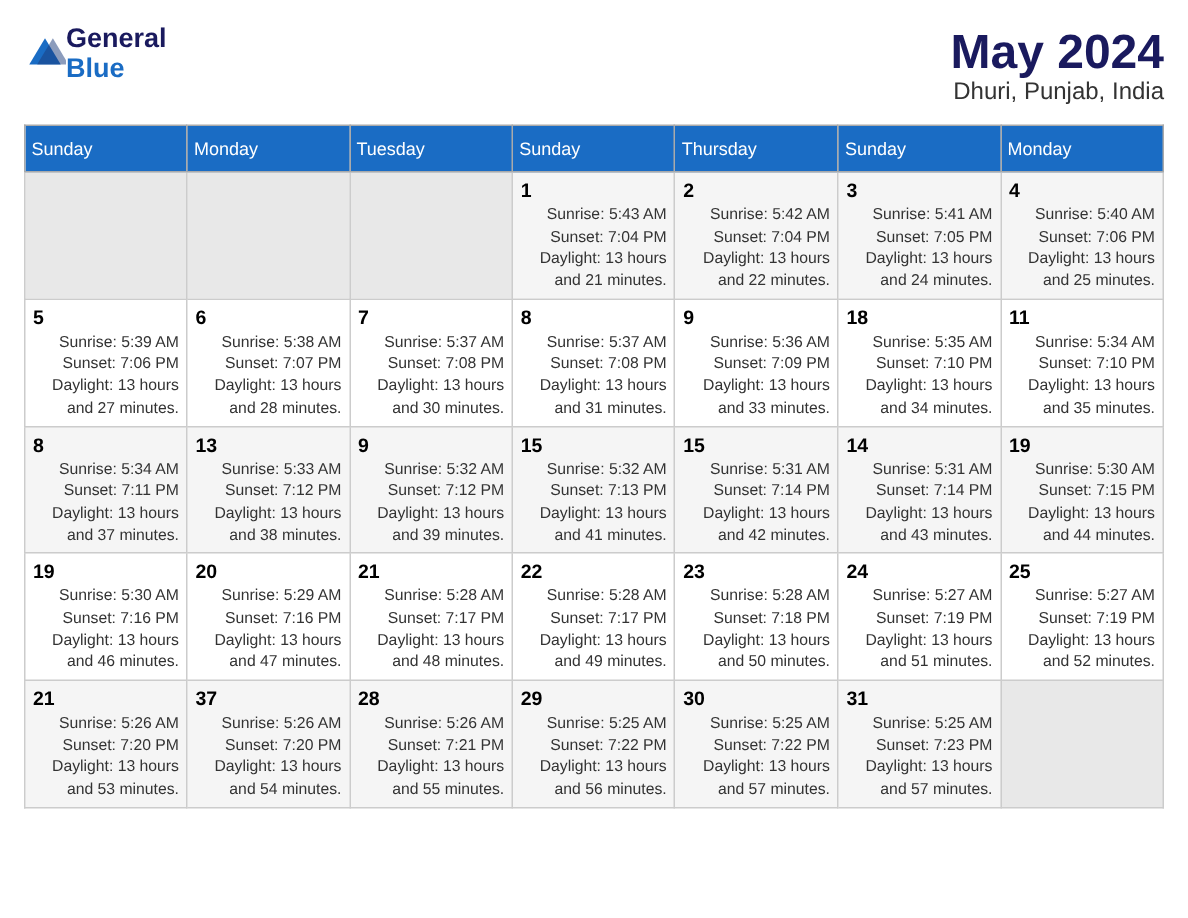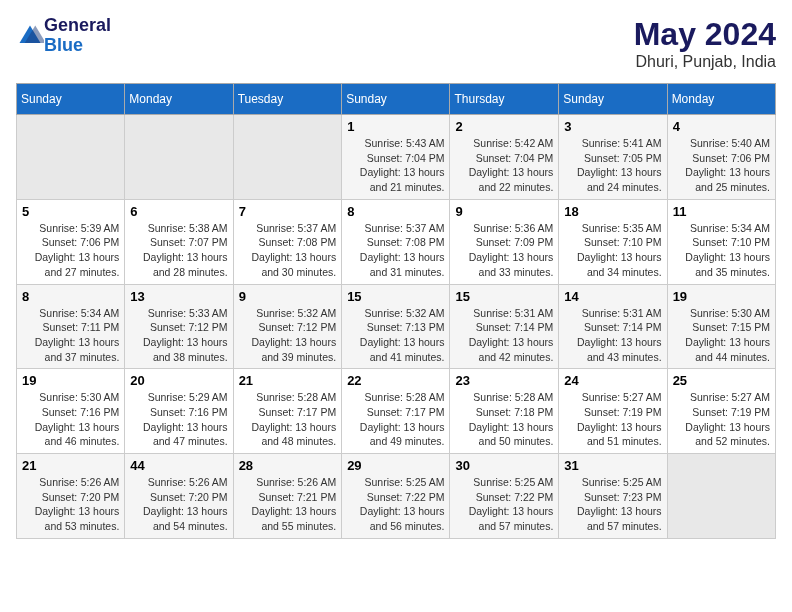--- a/index.html
+++ b/index.html
@@ -233,21 +233,21 @@
           <span class="day-num">25</span>
 <div class="day-info">Sunrise: 5:27 AM<br>Sunset: 7:19 PM<br>Daylight: 13 hours and 52 minutes.</div>
         </td>
       </tr>
       <tr>
         <td>
           <span class="day-num">21</span>
 <div class="day-info">Sunrise: 5:26 AM<br>Sunset: 7:20 PM<br>Daylight: 13 hours and 53 minutes.</div>
         </td>
         <td>
-          <span class="day-num">44</span>
+          <span class="day-num">37</span>
 <div class="day-info">Sunrise: 5:26 AM<br>Sunset: 7:20 PM<br>Daylight: 13 hours and 54 minutes.</div>
         </td>
         <td>
           <span class="day-num">28</span>
 <div class="day-info">Sunrise: 5:26 AM<br>Sunset: 7:21 PM<br>Daylight: 13 hours and 55 minutes.</div>
         </td>
         <td>
           <span class="day-num">29</span>
 <div class="day-info">Sunrise: 5:25 AM<br>Sunset: 7:22 PM<br>Daylight: 13 hours and 56 minutes.</div>
         </td>

